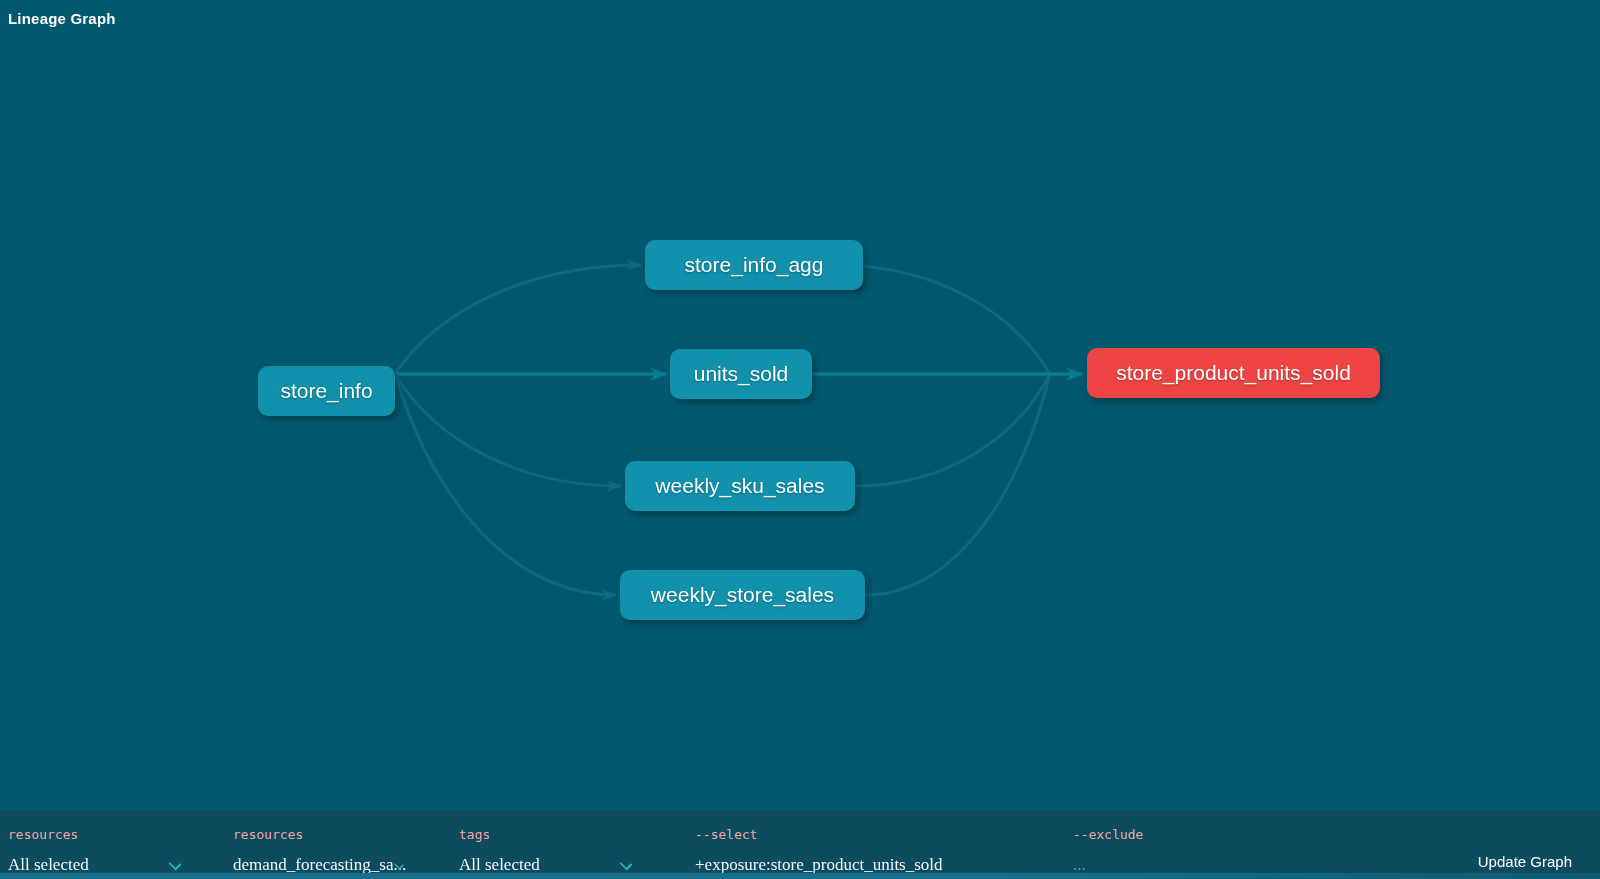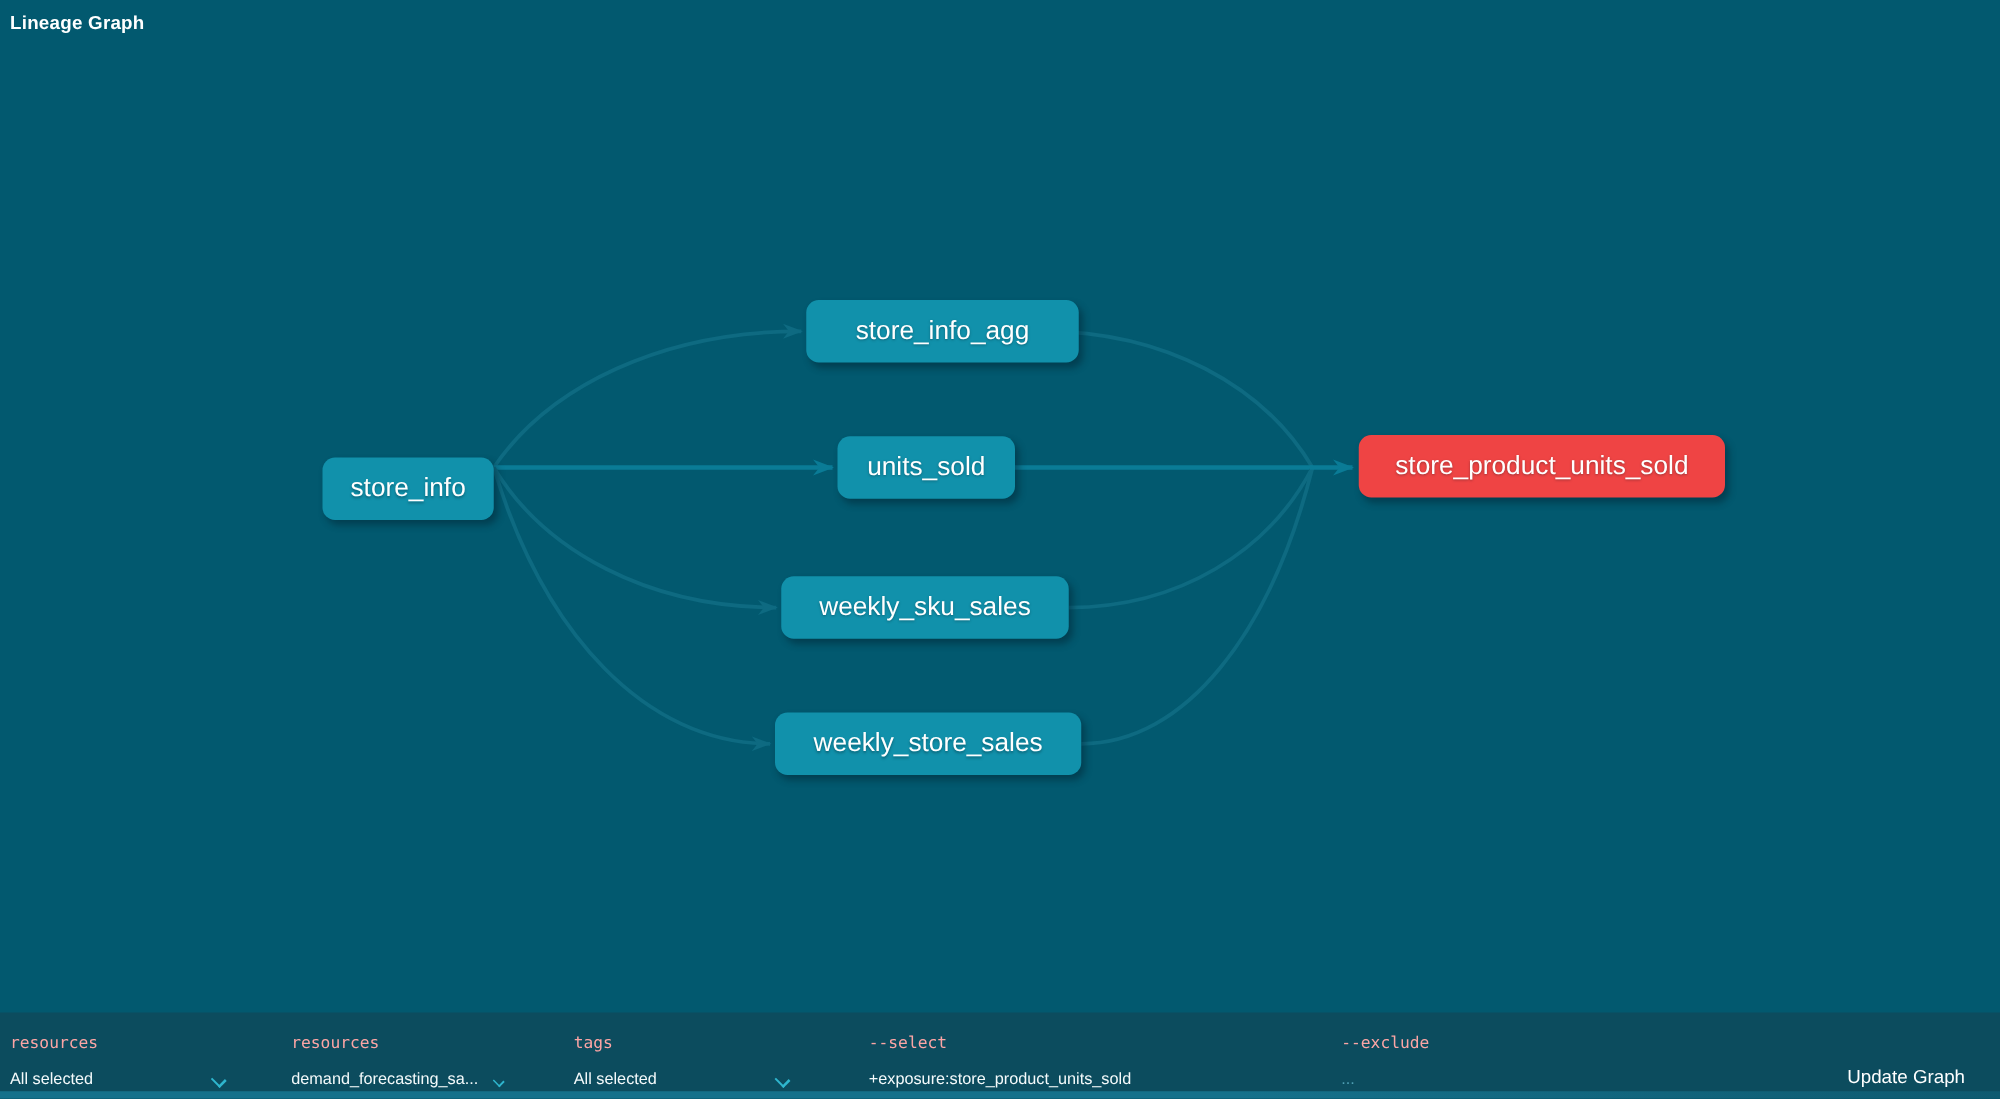--- a/index.html
+++ b/index.html
@@ -48,22 +48,22 @@
   }
   .field { position: absolute; top: 0; height: 100%; }
   .field-label {
     position: absolute; top: 17px; left: 0;
     font-family: "DejaVu Sans Mono", monospace;
     font-size: 13px; color: #fca5a5;
     white-space: nowrap;
   }
   .field-value {
     position: absolute; top: 45px; left: 0;
-    font-size: 13px; color: #F4FAFB;
-    white-space: nowrap; cursor: pointer;
+    font-size: 17px; color: #F4FAFB;
+    white-space: nowrap; cursor: pointer; font-family: Liberation Serif, serif;
   }
   .field-value.muted { color: #4E9FB3; }
   .chev {
     position: absolute; top: 49px;
     width: 10px; height: 10px; cursor: pointer;
   }
   .chev::after {
     content: ""; position: absolute; left: 0; top: 0;
     width: 8px; height: 8px;
     border-right: 2px solid #2FB6CE; border-bottom: 2px solid #2FB6CE;

